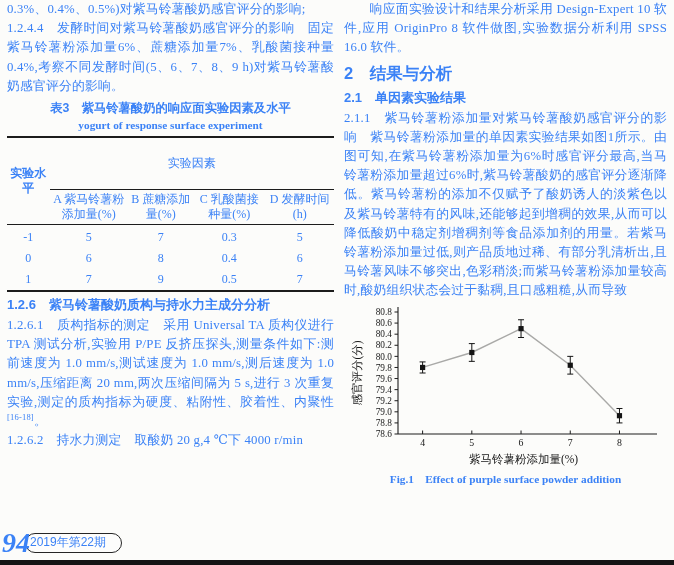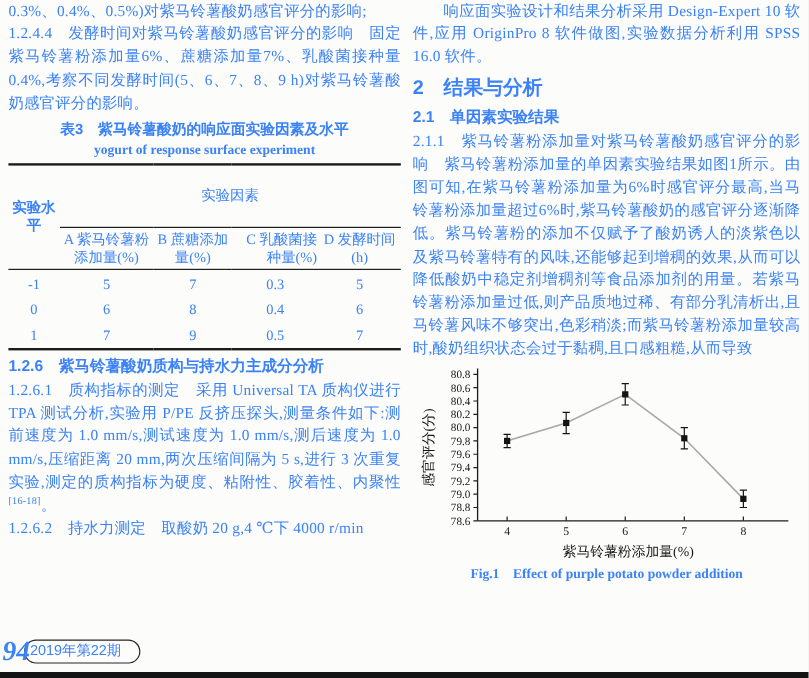--- a/index.html
+++ b/index.html
@@ -25,21 +25,21 @@
          font-weight:bold;font-size:13px;line-height:18px;}
   .h-main{margin:4px 0 3px;font-family:"Liberation Sans","DejaVu Sans",sans-serif;
           font-weight:bold;font-size:16.5px;line-height:23px;}
   .figure{margin-top:2px;text-align:center;}
   svg.chart{display:block;margin:0 auto;}
   svg.chart text{font-family:"Liberation Serif","DejaVu Serif",serif;fill:#161616;}
   .fig-cap-cn{text-align:center;font-family:"Liberation Sans","DejaVu Sans",sans-serif;
               font-weight:bold;font-size:12.2px;line-height:19px;margin-top:2px;}
   .fig-cap-en{text-align:center;font-weight:bold;font-size:11.3px;line-height:17px;}
   .footer{position:absolute;left:0;bottom:10px;display:flex;align-items:center;}
-  .pageno{font-style:italic;font-weight:bold;font-size:23px;line-height:24px;padding-left:2px;z-index:2;}
+  .pageno{font-style:italic;font-weight:bold;font-size:28px;line-height:24px;padding-left:2px;z-index:2;}
   .issue-pill{margin-left:-5px;border:1.8px solid #262626;border-radius:10px;background:#fdfdfc;
               padding:0 15px 1px 4px;font-family:"Liberation Sans","DejaVu Sans",sans-serif;
               font-size:12px;line-height:17px;}
   .bottom-bar{position:absolute;left:0;right:0;bottom:0;height:5px;background:#141414;}
 </style>
 </head>
 <body>
 
 <div class="page">
 
@@ -52,21 +52,21 @@
 
     <table class="t3">
       <thead>
         <tr>
           <th rowspan="2" style="width:13%;font-weight:bold;">实验水平</th>
           <th colspan="4" class="group">实验因素</th>
         </tr>
         <tr>
           <th style="width:24%;">A 紫马铃薯粉添加量(%)</th>
           <th style="width:20%;">B 蔗糖添加量(%)</th>
-          <th style="width:22%;text-align:right;">C 乳酸菌接种量(%)</th>
+          <th style="width:22%;">C 乳酸菌接种量(%)</th>
           <th style="width:21%;">D 发酵时间(h)</th>
         </tr>
       </thead>
       <tbody>
         <tr>
           <td>-1</td>
           <td>5</td>
           <td>7</td>
           <td>0.3</td>
           <td>5</td>
@@ -154,21 +154,21 @@
           <line x1="219.2549019607843" y1="53.36363636363615" x2="225.2549019607843" y2="53.36363636363615" stroke="#141414" stroke-width="1"></line>
           <line x1="219.2549019607843" y1="71.1090909090903" x2="225.2549019607843" y2="71.1090909090903" stroke="#141414" stroke-width="1"></line>
           <rect x="219.65490196078431" y="59.63636363636322" width="5.2" height="5.2" fill="#141414"></rect>
           <line x1="271.47058823529414" y1="105.49090909090869" x2="271.47058823529414" y2="119.90909090908998" stroke="#141414" stroke-width="1"></line>
           <line x1="268.47058823529414" y1="105.49090909090869" x2="274.47058823529414" y2="105.49090909090869" stroke="#141414" stroke-width="1"></line>
           <line x1="268.47058823529414" y1="119.90909090908998" x2="274.47058823529414" y2="119.90909090908998" stroke="#141414" stroke-width="1"></line>
           <rect x="268.8705882352941" y="110.09999999999934" width="5.2" height="5.2" fill="#141414"></rect>
           <text x="175.5" y="160" text-anchor="middle" font-size="11.5">紫马铃薯粉添加量(%)</text>
           <text x="13" y="70" transform="rotate(-90 13 70)" text-anchor="middle" font-size="11.5">感官评分(分)</text>
         </svg>
-      <div class="fig-cap-en">Fig.1　Effect of purple potato powder addition</div>
+      <div class="fig-cap-en">Fig.1　Effect of purple surface powder addition</div>
     </div>
   </div>
 
   <div class="footer">
     <span class="pageno">94</span>
     <span class="issue-pill">2019年第22期</span>
   </div>
   <div class="bottom-bar"></div>
 </div>
 

